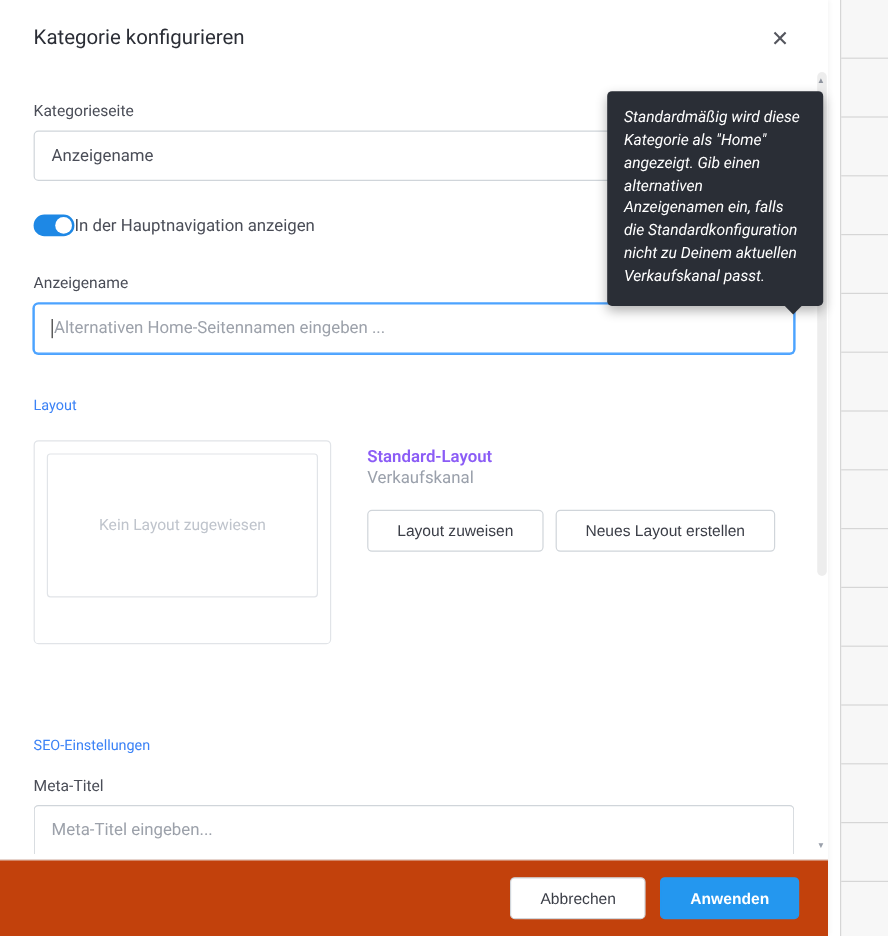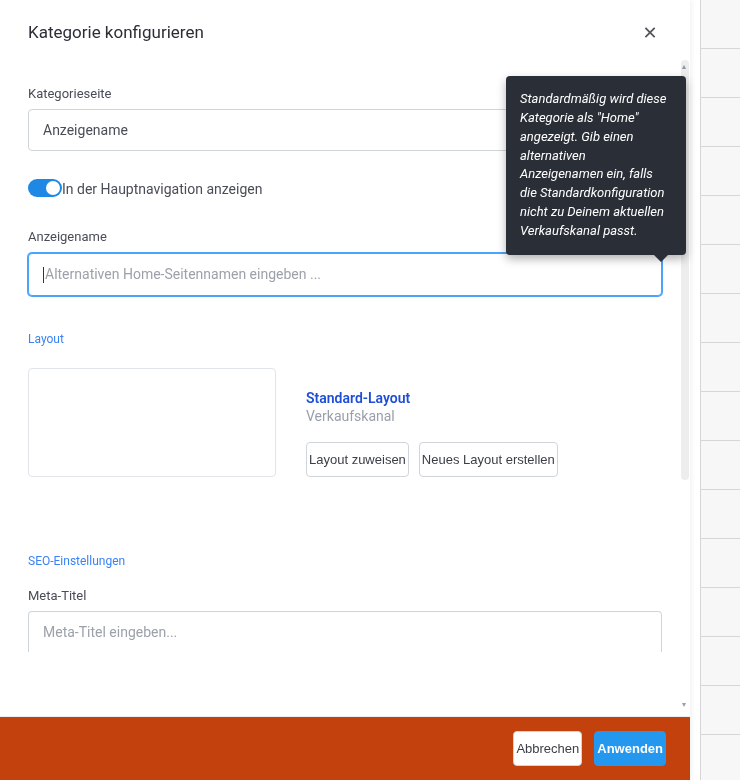--- a/index.html
+++ b/index.html
@@ -111,26 +111,26 @@
     .layout-row { display:flex; gap:30px; margin-top:22px; }
     .layout-preview-outer {
       width: 248px; border:1px solid #e1e4e8; border-radius:4px; padding:10px;
     }
     .layout-preview-inner {
       height:120px; border:1px solid #e1e4e8; border-radius:3px;
       display:flex; align-items:center; justify-content:center;
       font-size:13px; color:#bfc4cc;
     }
     .layout-meta { flex:1; padding-top:6px; }
-    .layout-meta-title { font-weight:600; font-size:14px; color:#1d4ed8; margin-bottom:2px;margin-top:16px; }
+    .layout-meta-title { font-weight:600; font-size:14px; color:#8b5cf6; margin-bottom:2px; }
     .layout-meta-sub { font-size:14px; color:#9aa0ab; margin-bottom:18px; }
     .btn-row { display:flex; gap:10px; }
     .btn {
       border:1px solid #d0d5da; border-radius:4px; background:#fff;
-      padding:9px 2px; font-size:13px; color:#3b3e47; cursor:pointer;
+      padding:9px 24px; font-size:13px; color:#3b3e47; cursor:pointer;
       font-weight:500;
     }
     .btn.primary { background:#2497ef; color:#fff; border-color:#2497ef; font-weight:600; }
 
     .modal-footer {
       padding:14px 24px; background:#c2410c; display:flex; justify-content:flex-end; gap:12px;
       border-top:1px solid #eceef1;
     }
 
     .tooltip {
@@ -206,20 +206,23 @@
         <span class="help-badge">?</span>
       </div>
       <div class="text-input-box focused">
         <span class="caret"></span><span>Alternativen Home-Seitennamen eingeben ...</span>
       </div>
     </div>
 
     <div class="section-title">Layout</div>
     <div class="layout-row">
       <div class="layout-preview-outer">
+        <div class="layout-preview-inner">
+          <span>Kein Layout zugewiesen</span>
+        </div>
         <div style="height:28px;"></div>
       </div>
       <div class="layout-meta">
         <div class="layout-meta-title">Standard-Layout</div>
         <div class="layout-meta-sub">Verkaufskanal</div>
         <div class="btn-row">
           <button class="btn">Layout zuweisen</button>
           <button class="btn">Neues Layout erstellen</button>
         </div>
       </div>

